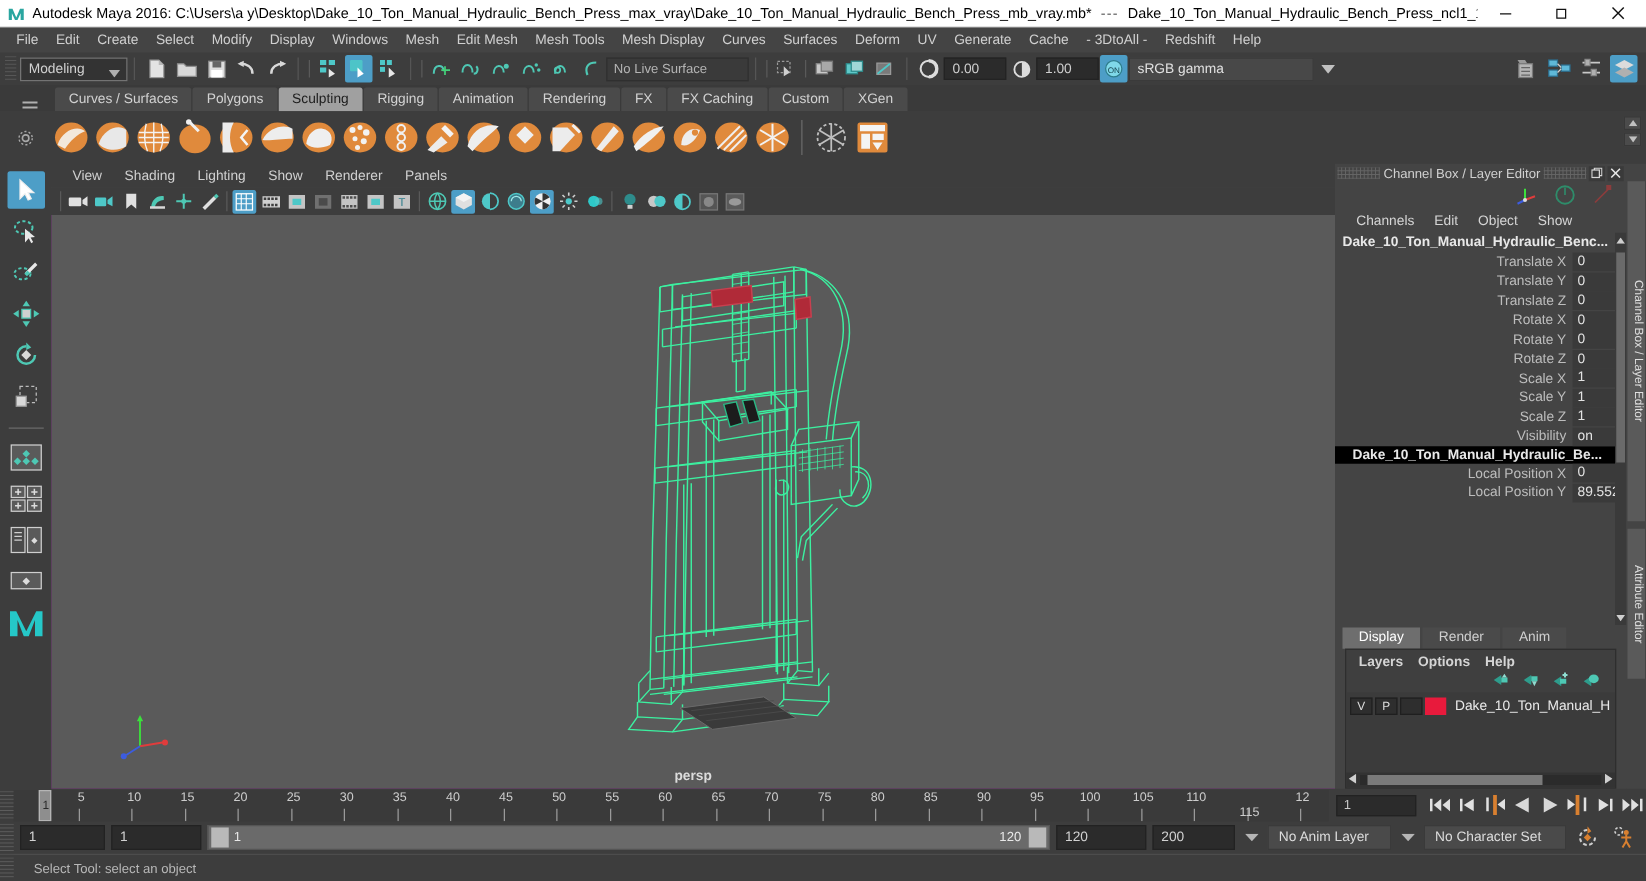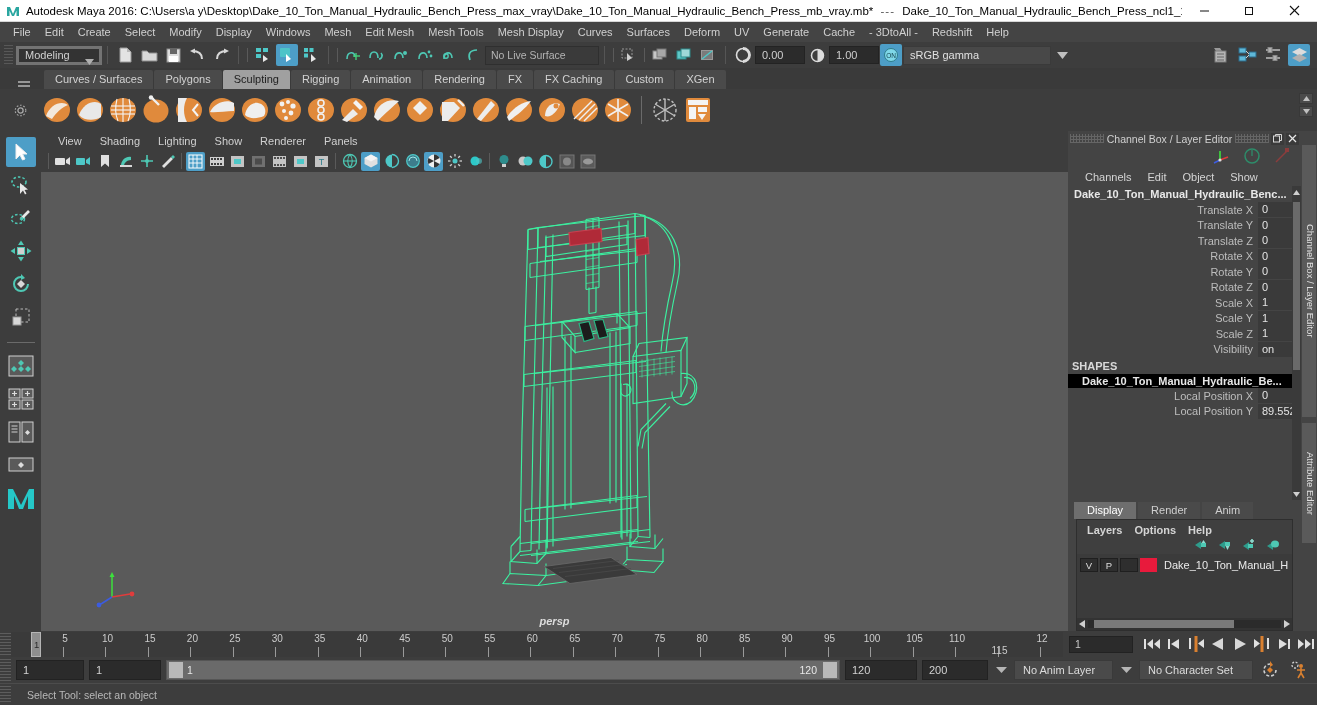--- a/index.html
+++ b/index.html
@@ -42,21 +42,21 @@
   
   .statusline {
     height: 26px; flex: 0 0 26px; background: #3d3d3d;
     display: flex; align-items: center; padding-left: 4px; gap: 0px;
   }
   .grip { width: 9px; height: 20px; background:
      repeating-linear-gradient(to bottom, #5d5d5d 0 1px, transparent 1px 3px);
      background-size: 3px 3px; background-repeat: repeat;
      margin-right: 3px; opacity:.85;}
   .mode-select {
-    width: 86px; height: 19px; background: #333333; border: 3px solid #737373;
+    width: 86px; height: 19px; background: #333333; border: 1px solid #737373;
     color: #d0d0d0; font-size: 11px; display:flex; align-items:center;
     padding-left: 6px; position: relative;
   }
   .mode-select .caret { position:absolute; right: 5px; top:6px; }
   .sl-sep { width:1px; height:18px; background:#555; margin:0 5px; }
   .sl-sep-small { width:1px; height:14px; background:#5a5a5a; margin:0 3px; }
   .tbtn {
     width: 22px; height: 22px; display: flex; align-items: center; justify-content: center;
     margin: 0 1px; border-radius: 2px;
   }
@@ -119,21 +119,21 @@
   }
   .panel-menubar .menu-item { padding: 0 9px; }
   .panel-toolbar {
     height: 22px; flex: 0 0 22px; background:#3d3d3d; display:flex; align-items:center;
     padding-left: 4px;
   }
   .vbtn { width:19px; height:19px; margin:0 1px; display:flex; align-items:center;
      justify-content:center; border-radius:2px;}
   .vbtn.on { background:#4d9ec7; }
   .vp-wrap { flex: 1 1 auto; position: relative; background: #701a75; margin: 0;
-     overflow:hidden; min-height:0;font-style:italic;}
+     overflow:hidden; min-height:0;}
   .vp { position:absolute; inset:0; background:#5a5a5a; }
   .axis-gizmo { position:absolute; left: 52px; bottom: 22px; width:46px; height:46px;}
   .persp-label { position:absolute; left:0; right:0; bottom: 4px; text-align:center;
      font-size:11px; font-weight:bold; color:#dcdcdc;}
 
   
   .rightcol { width: 249px; flex: 0 0 249px; display: flex; background:#444; }
   .rpanel { flex: 1 1 auto; display:flex; flex-direction:column; min-width:0; }
   .rp-header { height: 15px; flex:0 0 15px; background:#444; display:flex; align-items:center;
      font-size:10.5px; color:#d0d0d0; padding: 0 2px; }
@@ -1272,21 +1272,20 @@
             <div class="cb-val">1</div>
           </div>
           <div class="cb-row">
             <div class="cb-lab">Scale Z</div>
             <div class="cb-val">1</div>
           </div>
           <div class="cb-row">
             <div class="cb-lab">Visibility</div>
             <div class="cb-val">on</div>
           </div>
-          <div class="cb-section">SHAPES</div>
           <div class="cb-shape">Dake_10_Ton_Manual_Hydraulic_Be...</div>
           <div class="cb-row">
             <div class="cb-lab">Local Position X</div>
             <div class="cb-val">0</div>
           </div>
           <div class="cb-row">
             <div class="cb-lab">Local Position Y</div>
             <div class="cb-val">89.552</div>
           </div>
 

